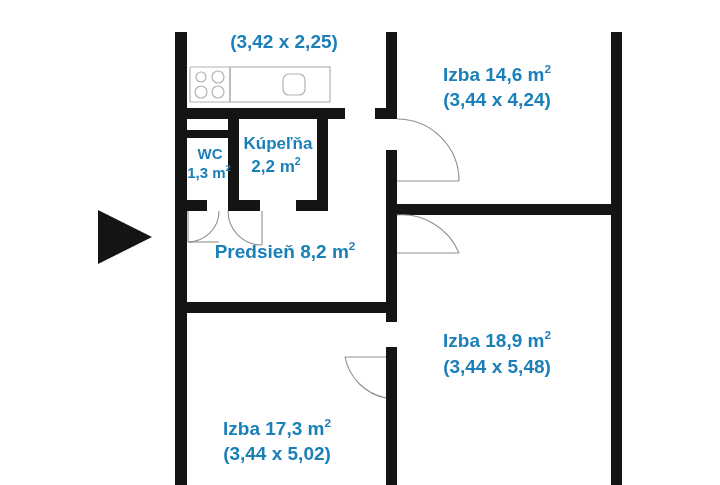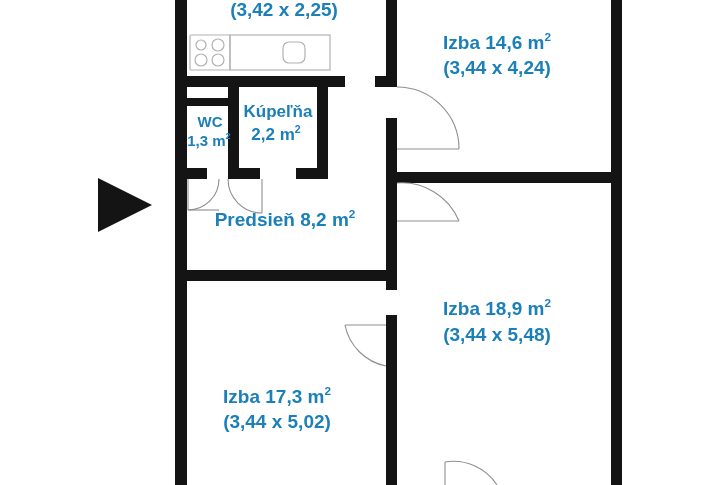--- a/index.html
+++ b/index.html
@@ -11,20 +11,21 @@
     width: 720px;
     height: 485px;
     overflow: hidden;
     font-family: "Liberation Sans", sans-serif;
   }
   #floorplan-root {
     position: relative;
     width: 720px;
     height: 432px;
     background: #ffffff;
+    margin-top: 32px;
   }
   #floorplan-svg {
     position: absolute;
     left: 0;
     top: 0;
     display: block;
   }
   .wall { fill: #141414; }
   .door-arc {
     fill: none;

